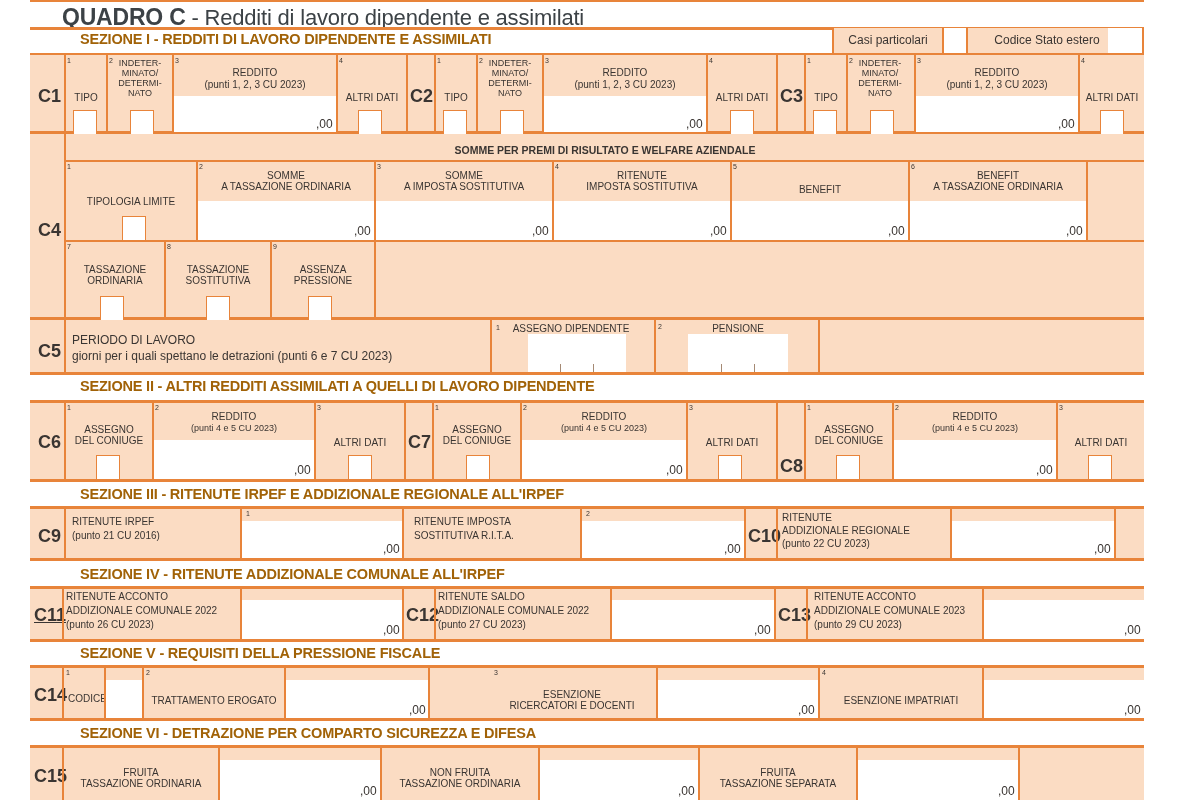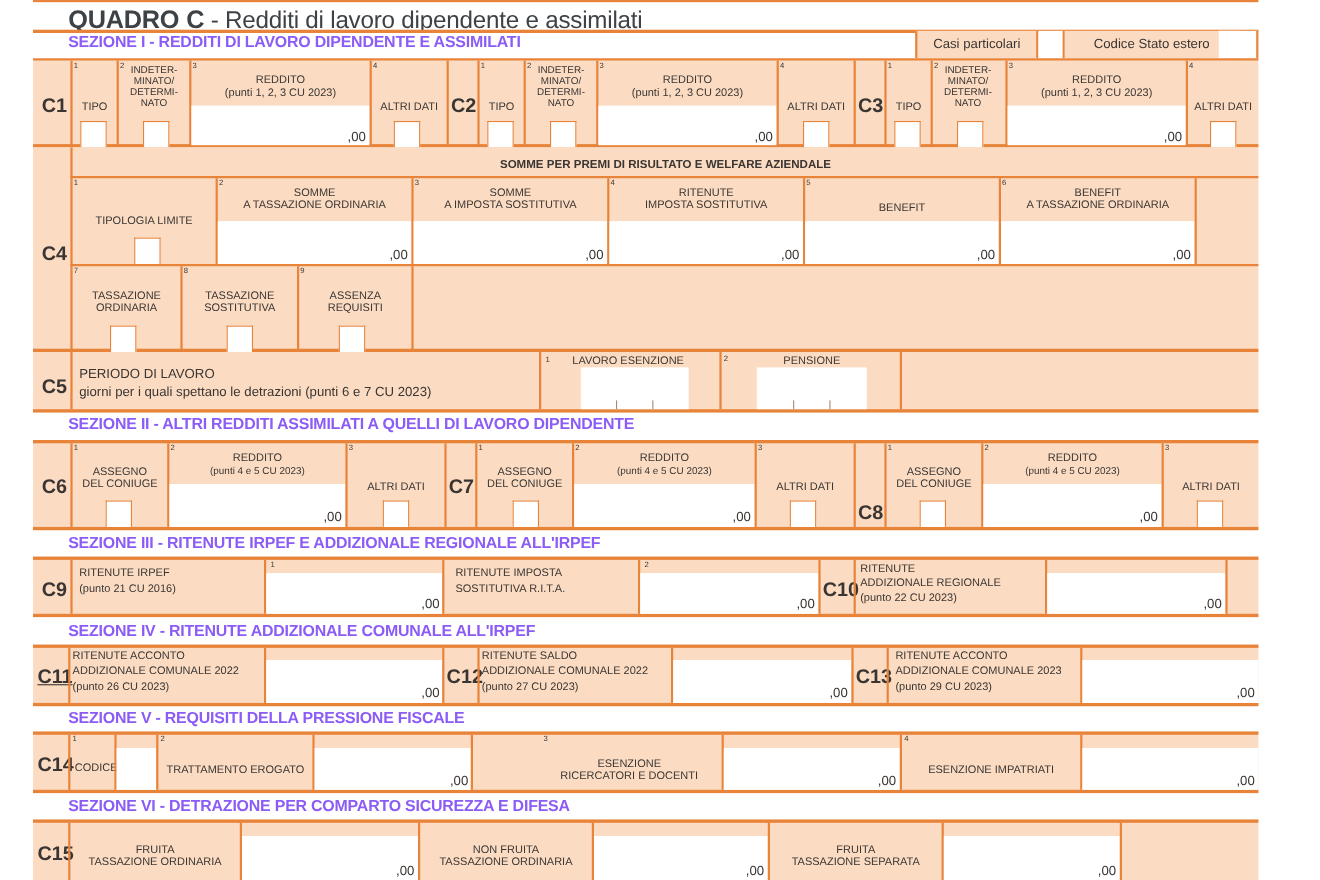--- a/index.html
+++ b/index.html
@@ -1,21 +1,21 @@
 <!DOCTYPE html>
 <html><head>
 <meta charset="utf-8">
 <style>
   * { box-sizing: border-box; margin: 0; padding: 0; }
   body { width: 1200px; height: 800px; background: #ffffff; position: relative; overflow: hidden; font-family: "Liberation Sans", sans-serif; color: #3a3532; }
   .abs { position: absolute; }
   .hline { position: absolute; height: 3px; background: #e8843a; }
   .title { position: absolute; left: 62px; top: 4px; font-size: 22px; color: #3c4246; white-space: nowrap; letter-spacing: -0.2px; }
   .title b { font-weight: bold; font-size: 23px; }
-  .sec { position: absolute; left: 62px; font-size: 14.5px; font-weight: bold; color: #8b5cf6; white-space: nowrap; letter-spacing: -0.2px; }
+  .sec { position: absolute; left: 80px; font-size: 14.5px; font-weight: bold; color: #a16207; white-space: nowrap; letter-spacing: -0.2px; }
   .box { position: absolute; background: #fbdcc3; border: 2px solid #e8843a; }
   .rowlbl { position: absolute; font-weight: bold; font-size: 18px; color: #3a3532; }
   .num { position: absolute; font-size: 7px; color: #3a3532; }
   .lbl { position: absolute; font-size: 10px; text-align: center; line-height: 11px; color: #3a3532; white-space: pre-line; }
   .lbll { position: absolute; font-size: 10px; text-align: left; line-height: 14px; color: #3a3532; white-space: pre-line; }
   .white { position: absolute; background: #ffffff; }
   .chk { position: absolute; width: 24px; height: 24px; background: #fff; border: 1.5px solid #e8843a; border-bottom: none; }
   .dec { position: absolute; font-size: 12px; color: #3a3532; }
   .vsep { position: absolute; width: 2px; background: #e8843a; }
   .tick { position: absolute; width: 1px; height: 8px; background: #a58a74; }
@@ -159,32 +159,32 @@
 ORDINARIA</div>
 <div class="chk" style="left:100px; top:296px;"></div>
 <div class="vsep" style="left:164px; top:242px; height:76px;"></div>
 <div class="num" style="left:167px; top:243px;">8</div>
 <div class="lbl" style="left:166px; top:264px; width:104px;">TASSAZIONE
 SOSTITUTIVA</div>
 <div class="chk" style="left:206px; top:296px;"></div>
 <div class="vsep" style="left:270px; top:242px; height:76px;"></div>
 <div class="num" style="left:273px; top:243px;">9</div>
 <div class="lbl" style="left:272px; top:264px; width:102px;">ASSENZA
-REQUISITI</div>
+PRESSIONE</div>
 <div class="chk" style="left:308px; top:296px;"></div>
 <div class="vsep" style="left:374px; top:242px; height:76px;"></div>
 
 <div class="box" style="left:30px; top:320px; width:1114px; height:55px; border-width:0 0 3px 0;"></div>
 <div class="vsep" style="left:64px; top:320px; height:52px;"></div>
 <div class="rowlbl" style="left:38px; top:341px;">C5</div>
 <div class="lbll" style="left:72px; top:332px; font-size:12px; line-height:16px;">PERIODO DI LAVORO
 giorni per i quali spettano le detrazioni (punti 6 e 7 CU 2023)</div>
 <div class="vsep" style="left:490px; top:320px; height:52px;"></div>
 <div class="num" style="left:496px; top:324px;">1</div>
-<div class="lbl" style="left:506px; top:323px; width:130px;">LAVORO ESENZIONE</div>
+<div class="lbl" style="left:506px; top:323px; width:130px;">ASSEGNO DIPENDENTE</div>
 <div class="white" style="left:528px; top:334px; width:98px; height:38px;"></div>
 <div class="tick" style="left:560px; top:364px;"></div>
 <div class="tick" style="left:593px; top:364px;"></div>
 <div class="vsep" style="left:654px; top:320px; height:52px;"></div>
 <div class="num" style="left:658px; top:323px;">2</div>
 <div class="lbl" style="left:688px; top:323px; width:100px;">PENSIONE</div>
 <div class="white" style="left:688px; top:334px; width:100px; height:38px;"></div>
 <div class="tick" style="left:721px; top:364px;"></div>
 <div class="tick" style="left:754px; top:364px;"></div>
 <div class="vsep" style="left:818px; top:320px; height:52px;"></div>

